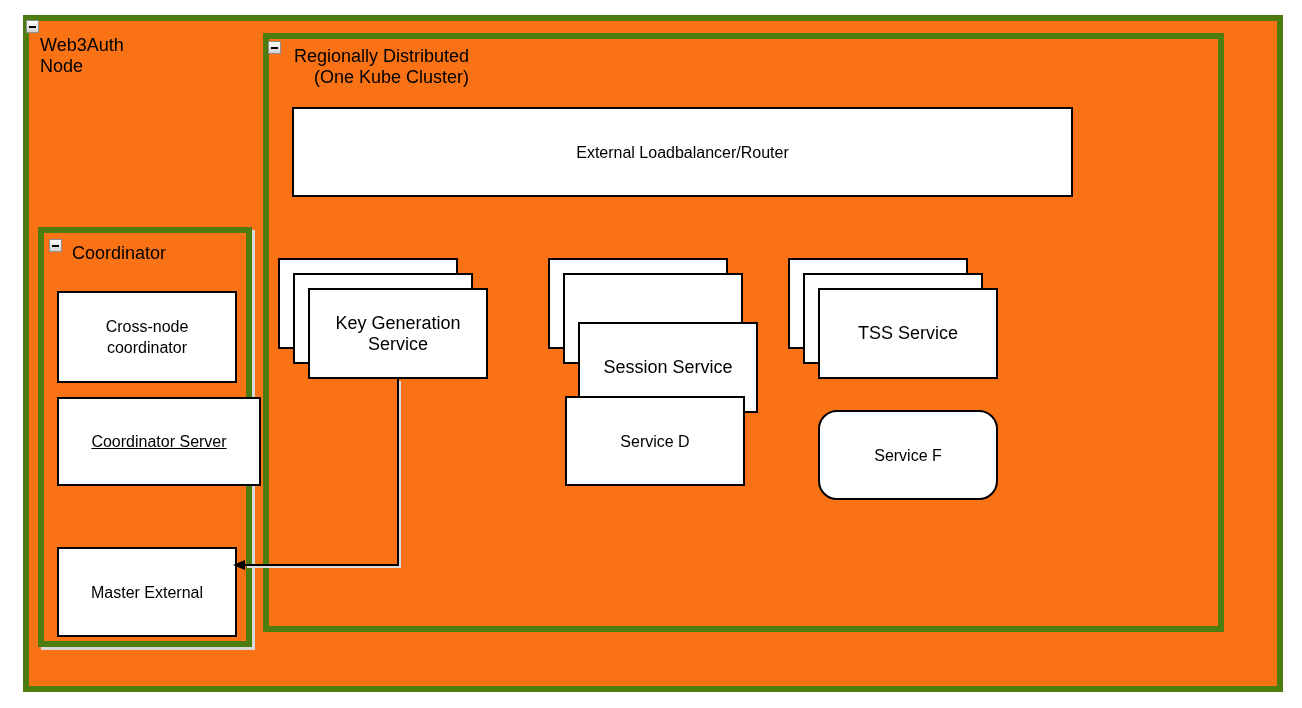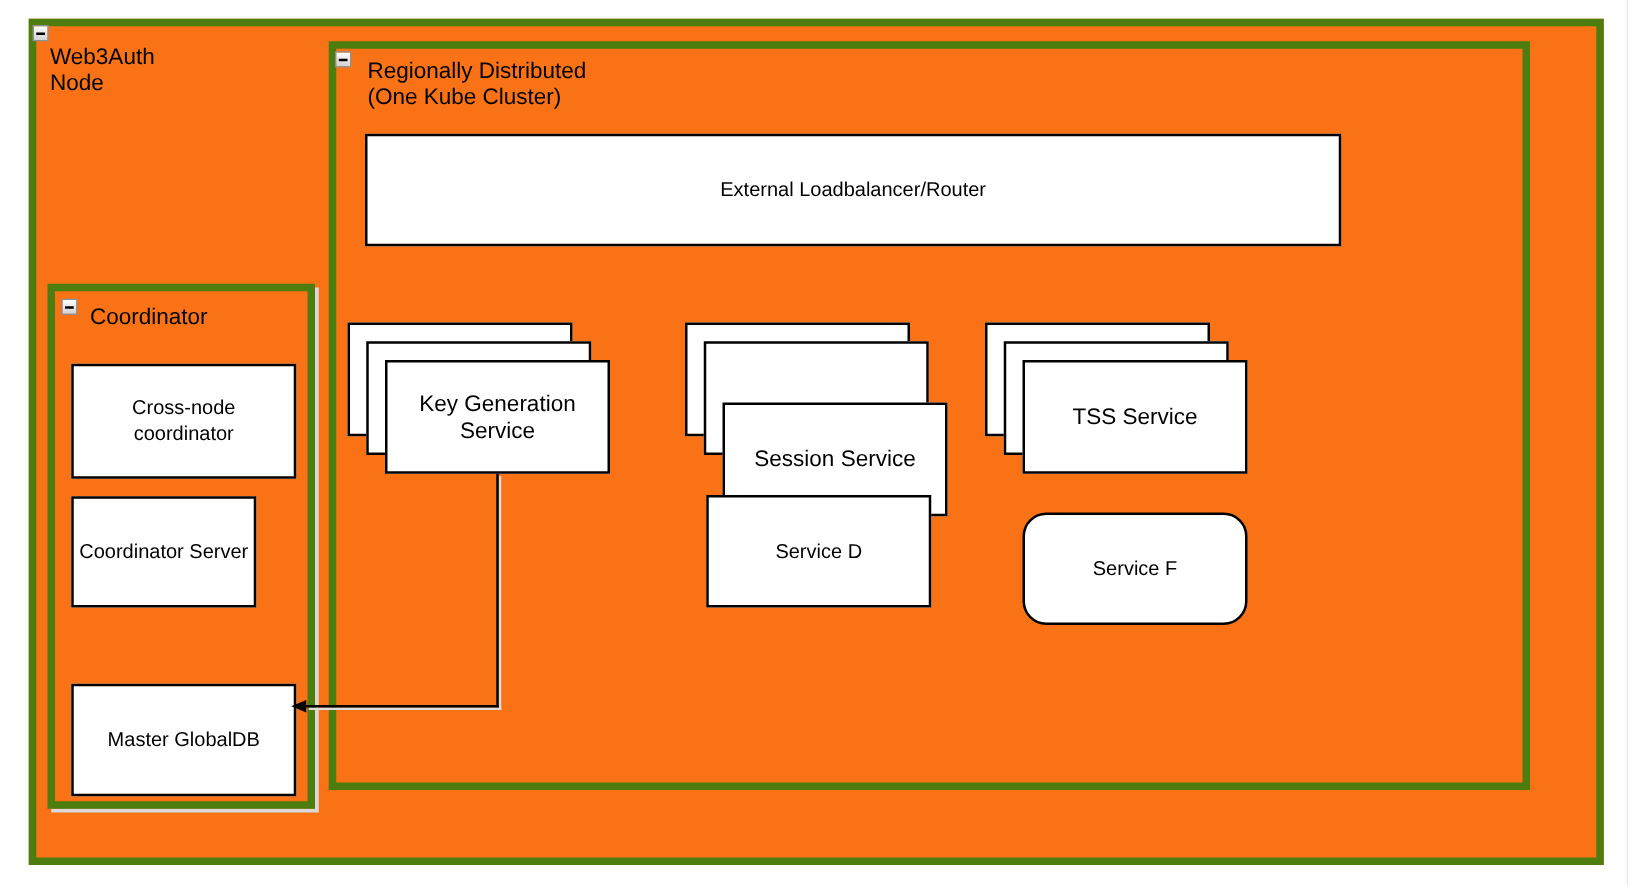--- a/index.html
+++ b/index.html
@@ -33,20 +33,21 @@
     text-align: center;
     font-size: 16px;
     line-height: 21px;
     white-space: pre-line;
   }
   .container-title {
     position: absolute;
     font-size: 18px;
     line-height: 21px;
     white-space: pre-line;
+    text-align: right;
   }
   .collapse-btn {
     position: absolute;
     width: 13px;
     height: 13px;
     box-sizing: border-box;
     border: 1px solid #8f8f8f;
     background: linear-gradient(180deg, #fdfdfd 0%, #d2d2d2 100%);
     cursor: pointer;
   }
@@ -116,25 +117,25 @@
   <div class="container" style="left:38px; top:227px; width:214px; height:420px; box-shadow:3px 3px 0 #d9d9d9;">
     <div class="collapse-btn" style="left:5px; top:6px;">
       <span class="minus-bar"></span>
     </div>
     <div class="container-title" style="left:28px; top:10px;">Coordinator</div>
 
     <div class="node-box" style="left:13px; top:58px; width:180px; height:92px;">
       <span>Cross-node
 coordinator</span>
     </div>
-    <div class="node-box" style="left:13px; top:164px; width:148px; height:89px;">
+    <div class="node-box" style="left:13px; top:164px; width:204px; height:89px;text-decoration:underline;">
       <span>Coordinator Server</span>
     </div>
     <div class="node-box" style="left:13px; top:314px; width:180px; height:90px;">
-      <span>Master GlobalDB</span>
+      <span>Master External</span>
     </div>
   </div>
 
   <div class="stack" style="left:278px; top:258px; width:212px; height:123px;">
     <div class="layer" style="left:0; top:0;"></div>
     <div class="layer" style="left:15px; top:15px;"></div>
     <div class="layer front" style="left:30px; top:30px;">
       <span>Key Generation
 Service</span>
     </div>

